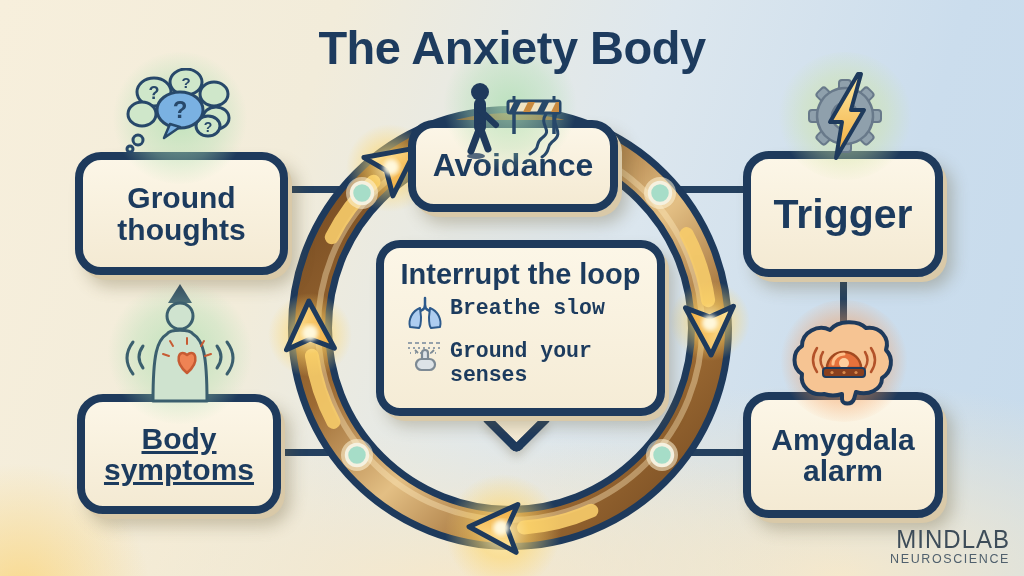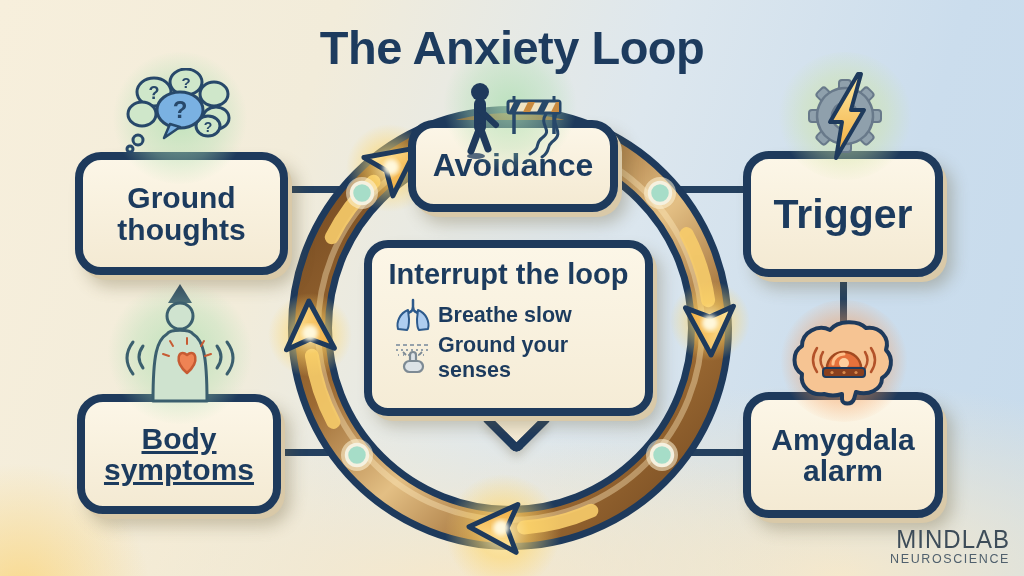--- a/index.html
+++ b/index.html
@@ -42,46 +42,46 @@
   .cline{position:absolute;background:#24405f;z-index:3;}
   .c-h{height:7px;}
   .arrowhead-up{position:absolute;z-index:3;width:0;height:0;border-left:12px solid transparent;border-right:12px solid transparent;border-bottom:19px solid #24405f;}
   .arrowhead-down{position:absolute;z-index:3;width:0;height:0;border-left:12px solid transparent;border-right:12px solid transparent;border-top:19px solid #24405f;}
   .shaft-fade{background:linear-gradient(to bottom,#24405f 45%,rgba(36,64,95,0) 100%);}
   
   .ring-svg{position:absolute;left:0;top:0;z-index:4;pointer-events:none;}
   .icon{position:absolute;z-index:7;}
   
   .center-box{
-    position:absolute;left:364px;top:240px;width:289px;height:176px;z-index:8;box-sizing:border-box;
+    position:absolute;left:376px;top:240px;width:289px;height:176px;z-index:8;box-sizing:border-box;
     background:linear-gradient(#fcf6e7,#f5ecd6);
     border:8px solid #1e3a5c;border-radius:24px;
     box-shadow:5px 6px 0 -1px #d9c9a8, 9px 11px 15px rgba(110,95,60,.3);
   }
   .center-tail{
     position:absolute;left:493px;top:398px;width:38px;height:38px;z-index:8;
     background:#f5ecd6;border-right:9px solid #1e3a5c;border-bottom:9px solid #1e3a5c;
     transform:rotate(45deg);border-bottom-right-radius:8px;
     box-shadow:4px 4px 8px rgba(110,95,60,.25);
   }
   .center-title{margin:10px 0 4px 0;text-align:center;font-size:29px;font-weight:bold;color:#1c3b5e;}
-  .center-row{display:flex;align-items:center;margin:5px 15px 5px 20px;height:38px;}
+  .center-row{display:flex;margin:5px 15px 5px 20px;height:38px;font-family:Liberation Mono, monospace;}
   .center-row .ric{width:42px;flex:0 0 42px;display:flex;justify-content:center;}
   .center-row .rlabel{font-size:21.5px;font-weight:bold;color:#1c3b5e;margin-left:4px;}
   
   .logo{position:absolute;right:14px;bottom:10px;z-index:8;text-align:right;color:#3d4c59;}
   .logo-name{font-size:24px;letter-spacing:1px;line-height:1.0;transform:scale(1,1.08);}
   .logo-tag{font-size:12.5px;letter-spacing:1.6px;color:#50606d;margin-top:1px;}
 </style>
 </head>
 <body>
 
 <div class="canvas">
 
-  <h1 class="title">The Anxiety Loop</h1>
+  <h1 class="title">The Anxiety Body</h1>
 
   <div class="cline c-h" style="left:285px;top:186px;width:92px;"></div>
   <div class="cline c-h" style="left:643px;top:186px;width:102px;"></div>
   <div class="cline c-h" style="left:278px;top:449px;width:96px;"></div>
   <div class="cline c-h" style="left:650px;top:449px;width:95px;"></div>
 
   <div class="cline shaft-fade" style="left:176px;top:303px;width:7px;height:52px;"></div>
   <div class="arrowhead-up" style="left:168px;top:284px;"></div>
 
   <div class="cline" style="left:840px;top:281px;width:7px;height:55px;"></div>

